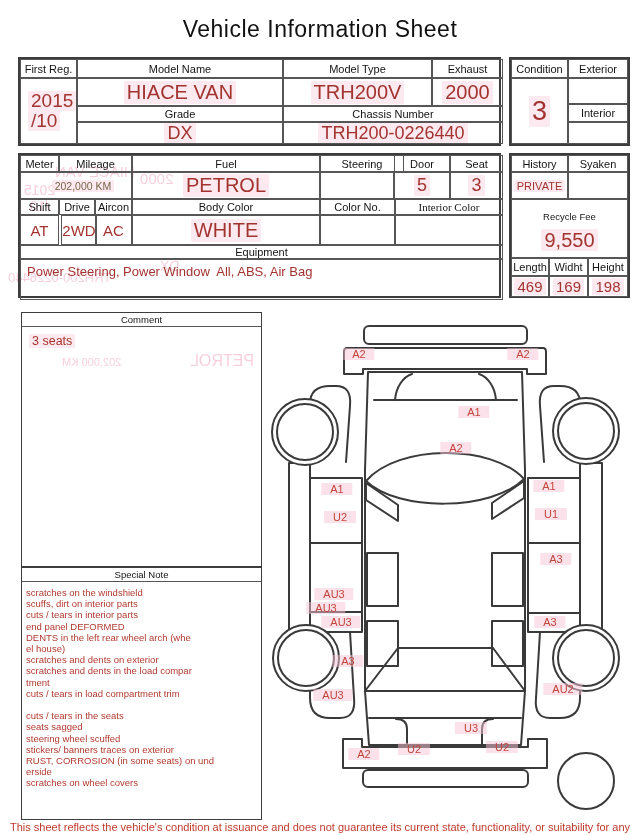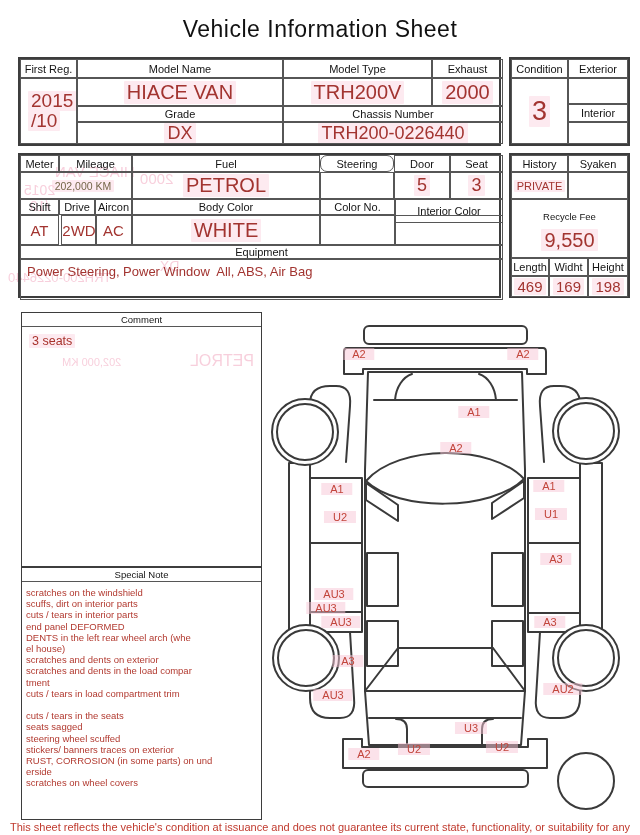--- a/index.html
+++ b/index.html
@@ -110,21 +110,21 @@
     <div class="c hdr" style="left:57px;top:0;width:60px;height:19px;">Exterior</div>
     <div class="c val" style="left:57px;top:19px;width:60px;height:26px;"></div>
     <div class="c hdr" style="left:57px;top:45px;width:60px;height:18px;">Interior</div>
     <div class="c val" style="left:57px;top:63px;width:60px;height:22px;"></div>
   </div>
 
   <div class="tbl" style="left:18px; top:153px; width:483px; height:145px;">
     <div class="c hdr" style="left:0;top:0;width:39px;height:17px;">Meter</div>
     <div class="c hdr" style="left:39px;top:0;width:73px;height:17px;">Mileage</div>
     <div class="c hdr" style="left:112px;top:0;width:188px;height:17px;">Fuel</div>
-    <div class="c hdr" style="left:300px;top:0;width:74px;height:17px;border-radius:7px;">Steering</div>
+    <div class="c hdr" style="left:300px;top:0;width:84px;height:17px;">Steering</div>
     <div class="c hdr" style="left:374px;top:0;width:56px;height:17px;">Door</div>
     <div class="c hdr" style="left:430px;top:0;width:53px;height:17px;">Seat</div>
 
     <div class="c mileage" style="left:0;top:17px;width:112px;height:27px; padding-left:14px;">
         <span class="hl">202,000 KM</span>
       </div>
     <div class="c val v20" style="left:112px;top:17px;width:188px;height:27px;">
         <span class="hl">PETROL</span>
       </div>
     <div class="c val" style="left:300px;top:17px;width:74px;height:27px;"></div>
@@ -133,21 +133,21 @@
       </div>
     <div class="c val v18" style="left:430px;top:17px;width:53px;height:27px;">
         <span class="hl">3</span>
       </div>
 
     <div class="c hdr" style="left:0;top:44px;width:39px;height:16px;">Shift</div>
     <div class="c hdr" style="left:39px;top:44px;width:36px;height:16px;">Drive</div>
     <div class="c hdr" style="left:75px;top:44px;width:37px;height:16px;">Aircon</div>
     <div class="c hdr" style="left:112px;top:44px;width:188px;height:16px;">Body Color</div>
     <div class="c hdr" style="left:300px;top:44px;width:75px;height:16px;">Color No.</div>
-    <div class="c hdr" style="left:375px;top:44px;width:108px;height:24px;">Interior Color</div>
+    <div class="c hdr" style="left:375px;top:44px;width:108px;height:16px;font-family:Liberation Serif, serif;">Interior Color</div>
 
     <div class="c val v15" style="left:0;top:60px;width:39px;height:30px;">AT</div>
     <div class="c val v15" style="left:41px;top:60px;width:36px;height:30px;">2WD</div>
     <div class="c val v15" style="left:75px;top:60px;width:37px;height:30px;">AC</div>
     <div class="c val v20" style="left:112px;top:60px;width:188px;height:30px;">
         <span class="hl">WHITE</span>
       </div>
     <div class="c val" style="left:300px;top:60px;width:75px;height:30px;"></div>
     <div class="c val" style="left:375px;top:60px;width:108px;height:30px;"></div>
 
@@ -196,21 +196,21 @@
         <div class="note-line">el house)</div>
         <div class="note-line">scratches and dents on exterior</div>
         <div class="note-line">scratches and dents in the load compar</div>
         <div class="note-line">tment</div>
         <div class="note-line">cuts / tears in load compartment trim</div>
         <div class="note-line">&nbsp;</div>
         <div class="note-line">cuts / tears in the seats</div>
         <div class="note-line">seats sagged</div>
         <div class="note-line">steering wheel scuffed</div>
         <div class="note-line">stickers/ banners traces on exterior</div>
-        <div class="note-line">RUST, CORROSION (in some parts) on und</div>
+        <div class="note-line">RUST, CORROSION (in some seats) on und</div>
         <div class="note-line">erside</div>
         <div class="note-line">scratches on wheel covers</div>
       </div>
   </div>
 
   <div class="diagram">
     <svg width="375" height="535" viewBox="265 300 375 535">
       <g fill="none" stroke="#3a3a3a" stroke-width="2" stroke-linejoin="round" stroke-linecap="round">
 
         <rect x="364" y="326" width="163" height="18" rx="5"></rect>

